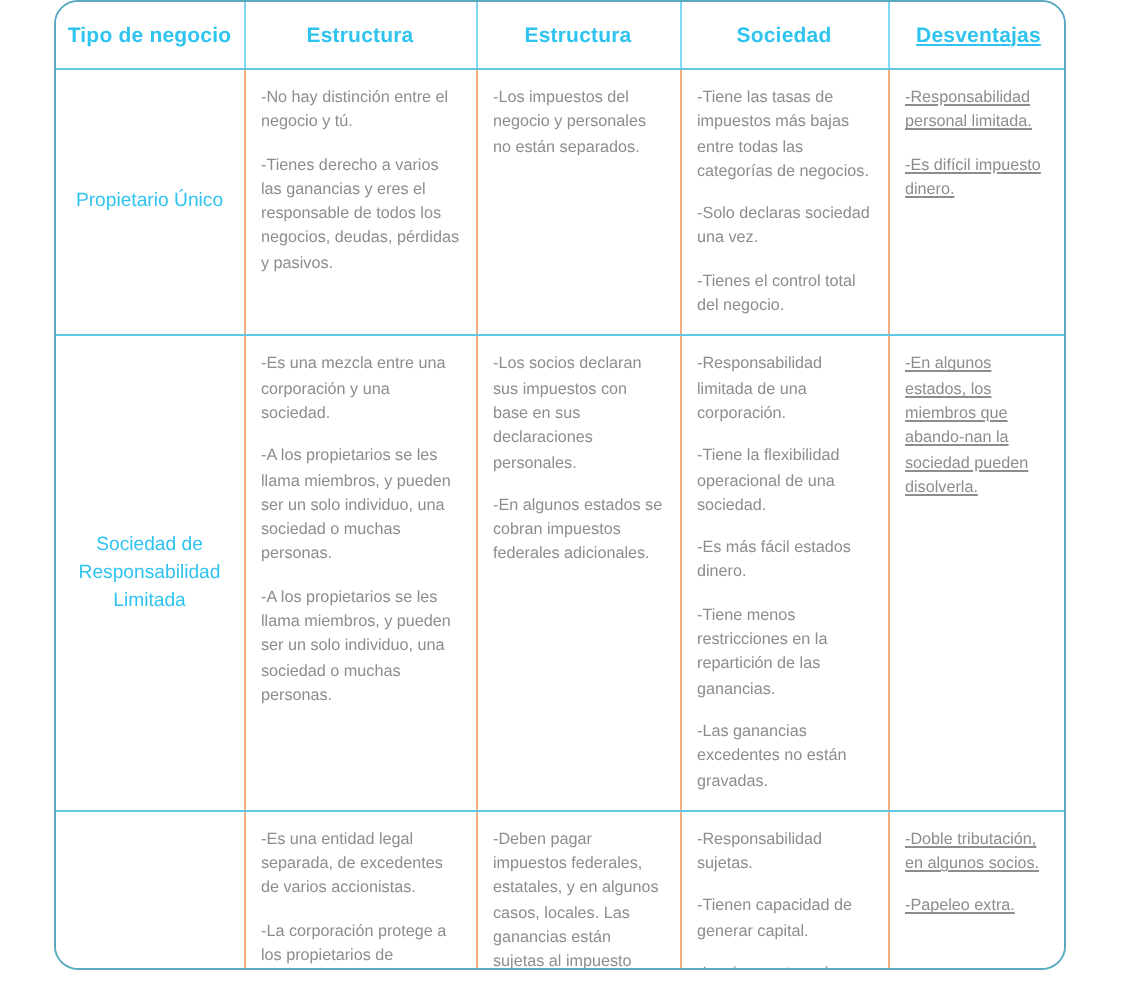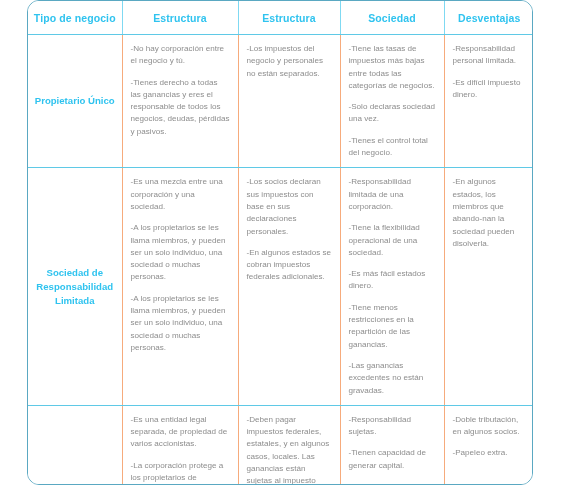--- a/index.html
+++ b/index.html
@@ -55,42 +55,42 @@
     text-align: center;
     color: #2fc3ef;
     font-size: 10.5px;
     font-weight: bold;
     letter-spacing: 0.1px;
     border-right: 1.4px solid #7fd9f2;
     border-bottom: 1.6px solid #5fc9e6;
     padding: 0 3px;
     background: #ffffff;
   }
-  thead th:last-child { border-right: none; }
+  thead th:last-child { border-right: none; text-decoration: underline; }
 
   tbody td {
     vertical-align: top;
     border-right: 1.4px solid #f6ab7c;
     border-bottom: 1.6px solid #5fc9e6;
     padding: 8px 8px 8px 8px;
     font-size: 8.1px;
     line-height: 1.52;
     color: #8d8d8d;
     background: #ffffff;
   }
-  tbody td:last-child { border-right: none; }
+  tbody td:last-child { border-right: none; text-decoration: underline; }
   tbody tr:last-child td { border-bottom: none; }
 
   td.rowlabel {
     border-right: 1.4px solid #f6ab7c;
     vertical-align: middle;
     text-align: center;
     color: #2fc3ef;
     font-size: 9.6px;
-    font-weight: bold;
+    font-weight: normal;
     line-height: 1.45;
     padding: 6px 6px;
   }
 
   .para {
     margin: 0 0 9px 0;
   }
   .para:last-child { margin-bottom: 0; }
 </style>
 </head>
@@ -113,22 +113,22 @@
           <th>Estructura</th>
           <th>Sociedad</th>
           <th>Desventajas</th>
         </tr>
       </thead>
       <tbody>
 
         <tr>
           <td class="rowlabel">Propietario Único</td>
           <td>
-            <p class="para">-No hay corporación entre el negocio y tú.</p>
-            <p class="para">-Tienes derecho a todas las ganancias y eres el responsable de todos los negocios, deudas, pérdidas y pasivos.</p>
+            <p class="para">-No hay distinción entre el negocio y tú.</p>
+            <p class="para">-Tienes derecho a varios las ganancias y eres el responsable de todos los negocios, deudas, pérdidas y pasivos.</p>
           </td>
           <td>
             <p class="para">-Los impuestos del negocio y personales no están separados.</p>
           </td>
           <td>
             <p class="para">-Tiene las tasas de impuestos más bajas entre todas las categorías de negocios.</p>
             <p class="para">-Solo declaras sociedad una vez.</p>
             <p class="para">-Tienes el control total del negocio.</p>
           </td>
           <td>
@@ -156,21 +156,21 @@
             <p class="para">-Las ganancias excedentes no están gravadas.</p>
           </td>
           <td>
             <p class="para">-En algunos estados, los miembros que abando-nan la sociedad pueden disolverla.</p>
           </td>
         </tr>
 
         <tr>
           <td class="rowlabel">Corporación</td>
           <td>
-            <p class="para">-Es una entidad legal separada, de propiedad de varios accionistas.</p>
+            <p class="para">-Es una entidad legal separada, de excedentes de varios accionistas.</p>
             <p class="para">-La corporación protege a los propietarios de responsabilidades legales y monetarias.</p>
           </td>
           <td>
             <p class="para">-Deben pagar impuestos federales, estatales, y en algunos casos, locales. Las ganancias están sujetas al impuesto sobre la renta, lo que a veces genera una doble tributación: cuando obtiene un beneficio, y cuando se pagan dividendos a los accionistas.</p>
 
           </td>
           <td>
             <p class="para">-Responsabilidad sujetas.</p>
             <p class="para">-Tienen capacidad de generar capital.</p>
             <p class="para">-Los impuestos a las corporaciones son generalmente más bajos que los impuestos personales.</p>

